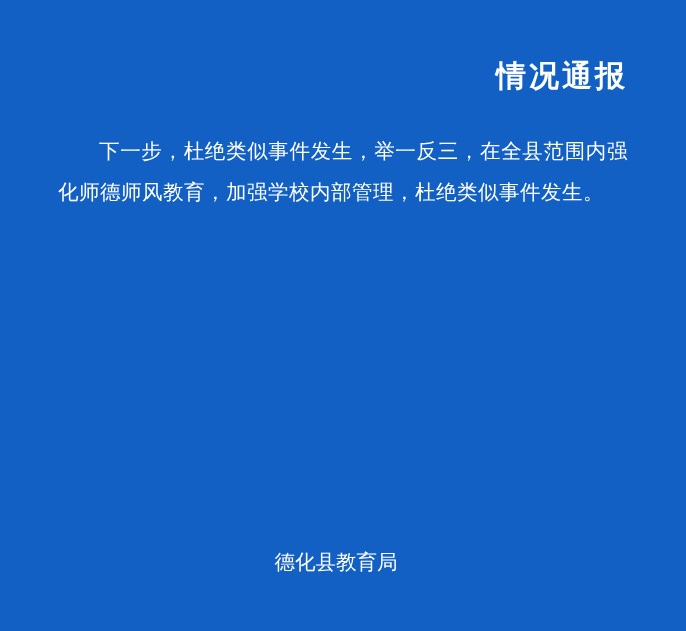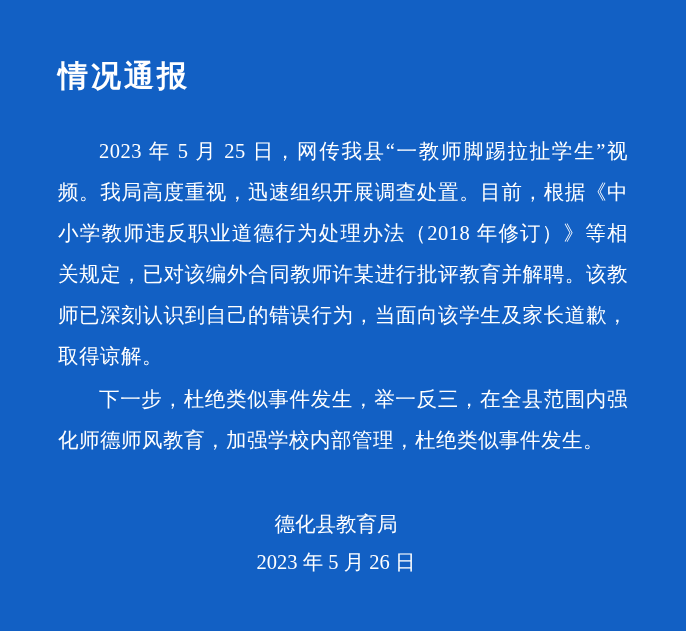--- a/index.html
+++ b/index.html
@@ -16,21 +16,21 @@
   }
   .page {
     width: 686px;
     height: 631px;
     box-sizing: border-box;
     padding: 40px 58px 20px 58px;
     display: flex;
     flex-direction: column;
   }
   .doc-title {
-    text-align: left;
+    text-align: right;
     font-size: 30px;
     font-weight: bold;
     letter-spacing: 3px;
     margin-top: 16px;
     margin-bottom: 34px;
     color: #ffffff;
   }
   .body-text {
     font-size: 20.5px;
     line-height: 41px;
@@ -56,22 +56,20 @@
   }
 </style>
 </head>
 <body>
 
 <div class="page">
 
   <div class="doc-title">情况通报</div>
 
   <div class="body-text">
-    <p class="para">2023 年 5 月 25 日，网传我县“一教师脚踢拉扯学生”视频。我局高度重视，迅速组织开展调查处置。目前，根据《中小学教师违反职业道德行为处理办法（2018 年修订）》等相关规定，已对该编外合同教师许某进行批评教育并解聘。该教师已深刻认识到自己的错误行为，当面向该学生及家长道歉，取得谅解。</p>
     <p class="para">下一步，杜绝类似事件发生，举一反三，在全县范围内强化师德师风教育，加强学校内部管理，杜绝类似事件发生。</p>
   </div>
 
   <div class="sign-block">
     <span class="sign-line">德化县教育局</span>
-    <span class="sign-line">2023 年 5 月 26 日</span>
   </div>
 
 </div>
 
 </body></html>

